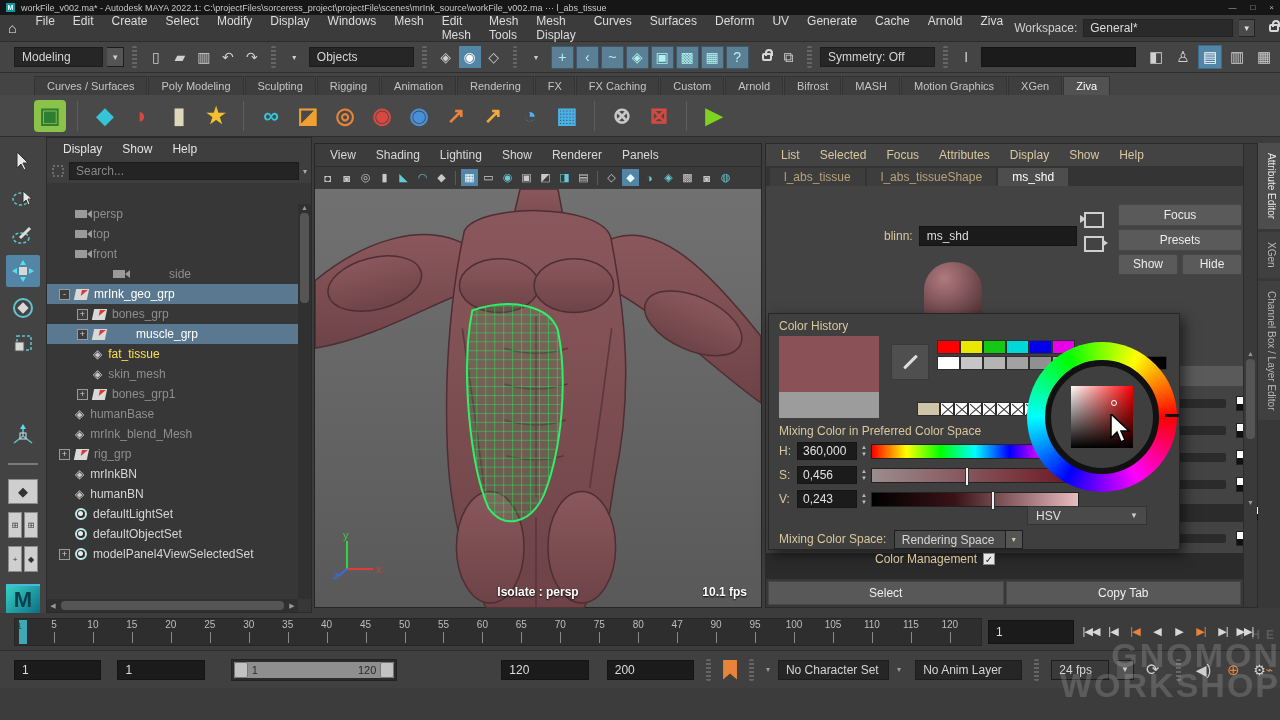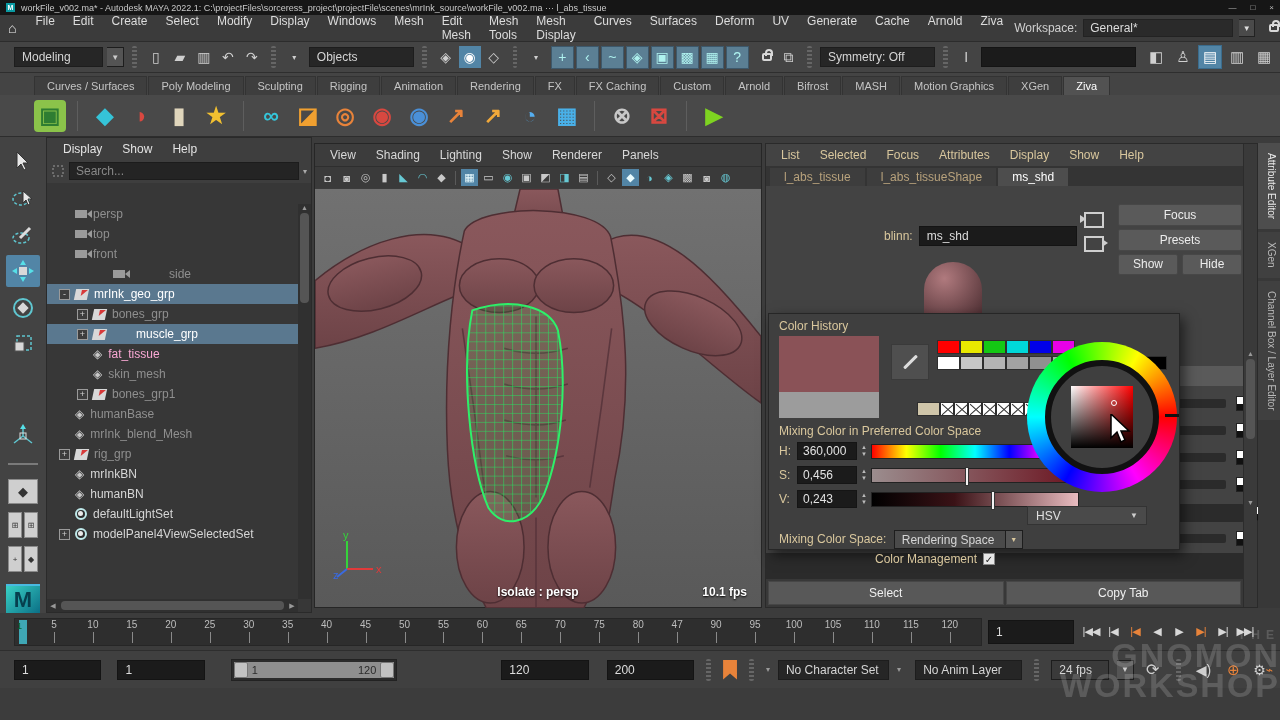--- a/index.html
+++ b/index.html
@@ -390,21 +390,21 @@
         <div class="ol-label" style="color: rgb(143, 143, 143);">bones_grp</div>
       </div>
       <div class="ol-row sel" style="padding-left: 30px;">
         <div class="ol-exp">+</div>
         <div class="ic-grp"></div>
         <div class="ol-label" style="color: rgb(255, 255, 255); padding-left: 24px;">muscle_grp</div>
       </div>
       <div class="ol-row" style="padding-left: 30px;">
         <div class="ol-exp" style="visibility: hidden;"></div>
         <div class="ic-mesh">◈</div>
-        <div class="ol-label" style="color: #f9a8d4;">fat_tissue</div>
+        <div class="ol-label" style="color: #fde047;">fat_tissue</div>
       </div>
       <div class="ol-row" style="padding-left: 30px;">
         <div class="ol-exp" style="visibility: hidden;"></div>
         <div class="ic-mesh">◈</div>
         <div class="ol-label" style="color: rgb(143, 143, 143);">skin_mesh</div>
       </div>
       <div class="ol-row" style="padding-left: 30px;">
         <div class="ol-exp">+</div>
         <div class="ic-grp"></div>
         <div class="ol-label" style="color: rgb(143, 143, 143);">bones_grp1</div>
@@ -431,20 +431,25 @@
       </div>
       <div class="ol-row" style="padding-left: 12px;">
         <div class="ol-exp" style="visibility: hidden;"></div>
         <div class="ic-mesh">◈</div>
         <div class="ol-label" style="color: rgb(214, 214, 214);">humanBN</div>
       </div>
       <div class="ol-row" style="padding-left: 12px;">
         <div class="ol-exp" style="visibility: hidden;"></div>
         <div class="ic-set"></div>
         <div class="ol-label" style="color: rgb(214, 214, 214);">defaultLightSet</div>
+      </div>
+      <div class="ol-row" style="padding-left: 12px;">
+        <div class="ol-exp" style="visibility: hidden;"></div>
+        <div class="ic-set"></div>
+        <div class="ol-label" style="color: rgb(214, 214, 214);">defaultObjectSet</div>
       </div>
       <div class="ol-row" style="padding-left: 12px;">
         <div class="ol-exp">+</div>
         <div class="ic-set"></div>
         <div class="ol-label" style="color: rgb(214, 214, 214);">modelPanel4ViewSelectedSet</div>
       </div>
     </div>
   <div class="ol-vscroll">
     <div class="scr-arrow">▲</div>
       <div class="scr-thumb" style="margin:2px;height:90px"></div>

